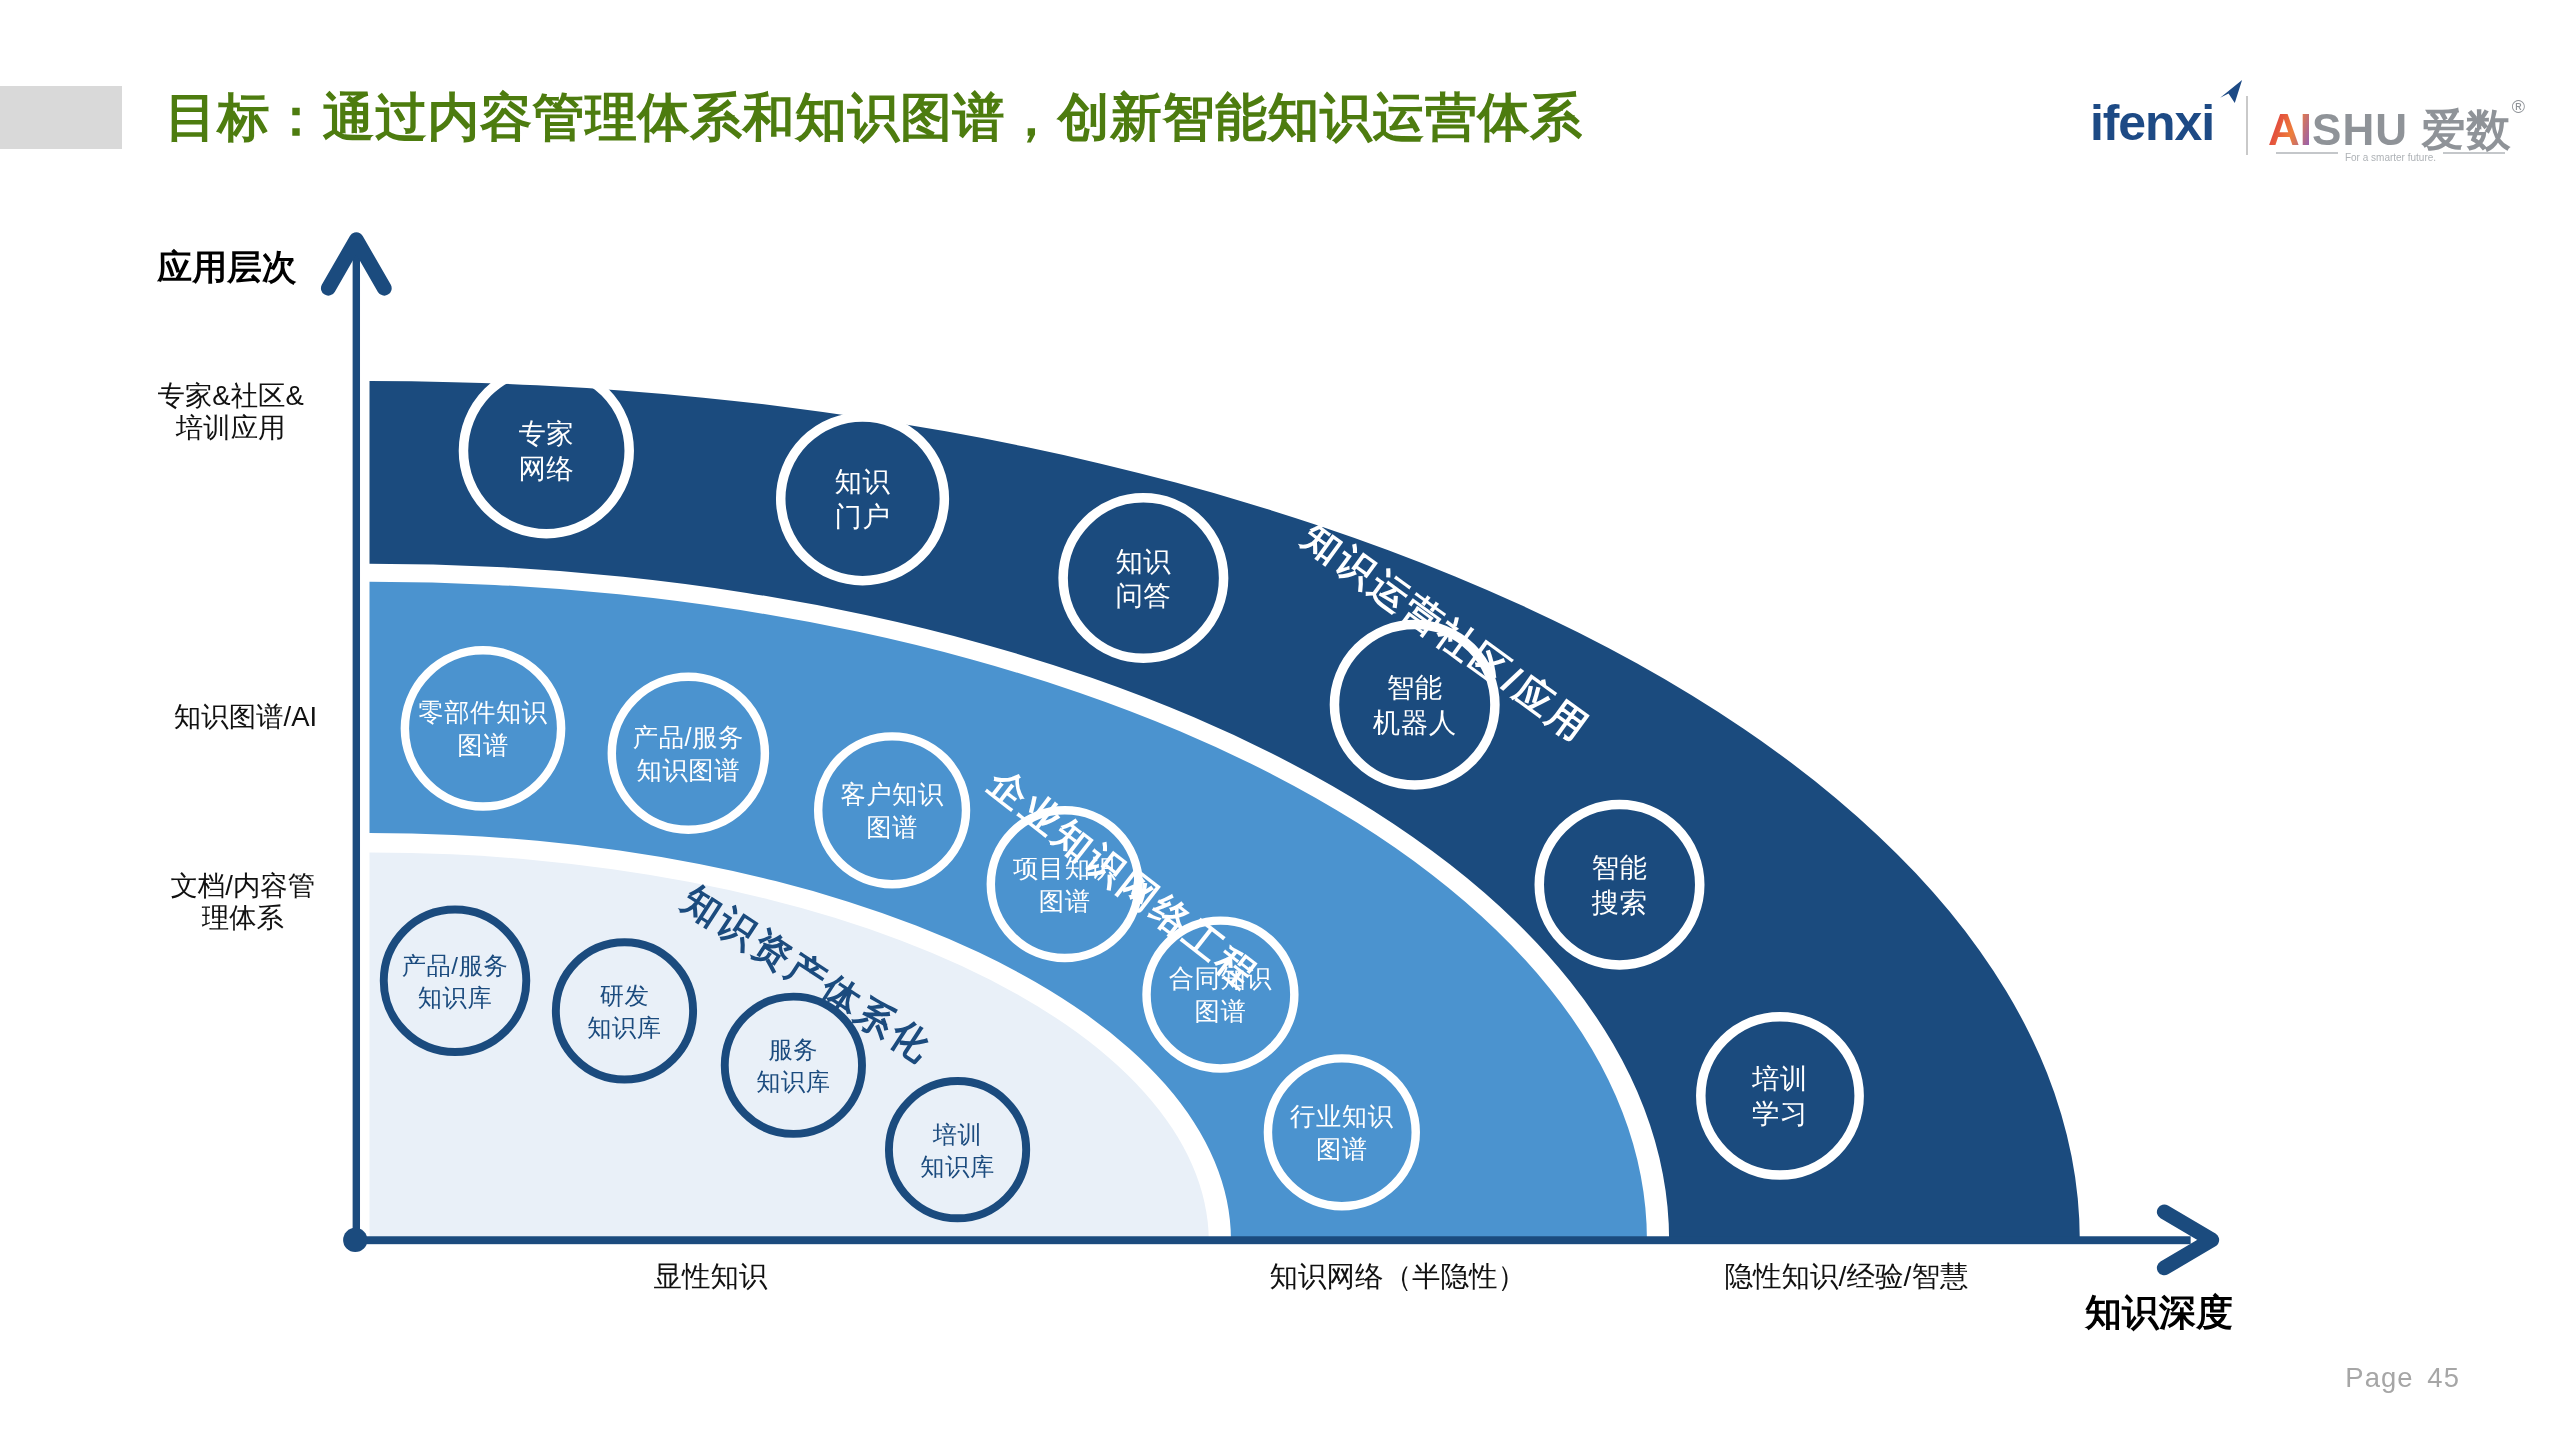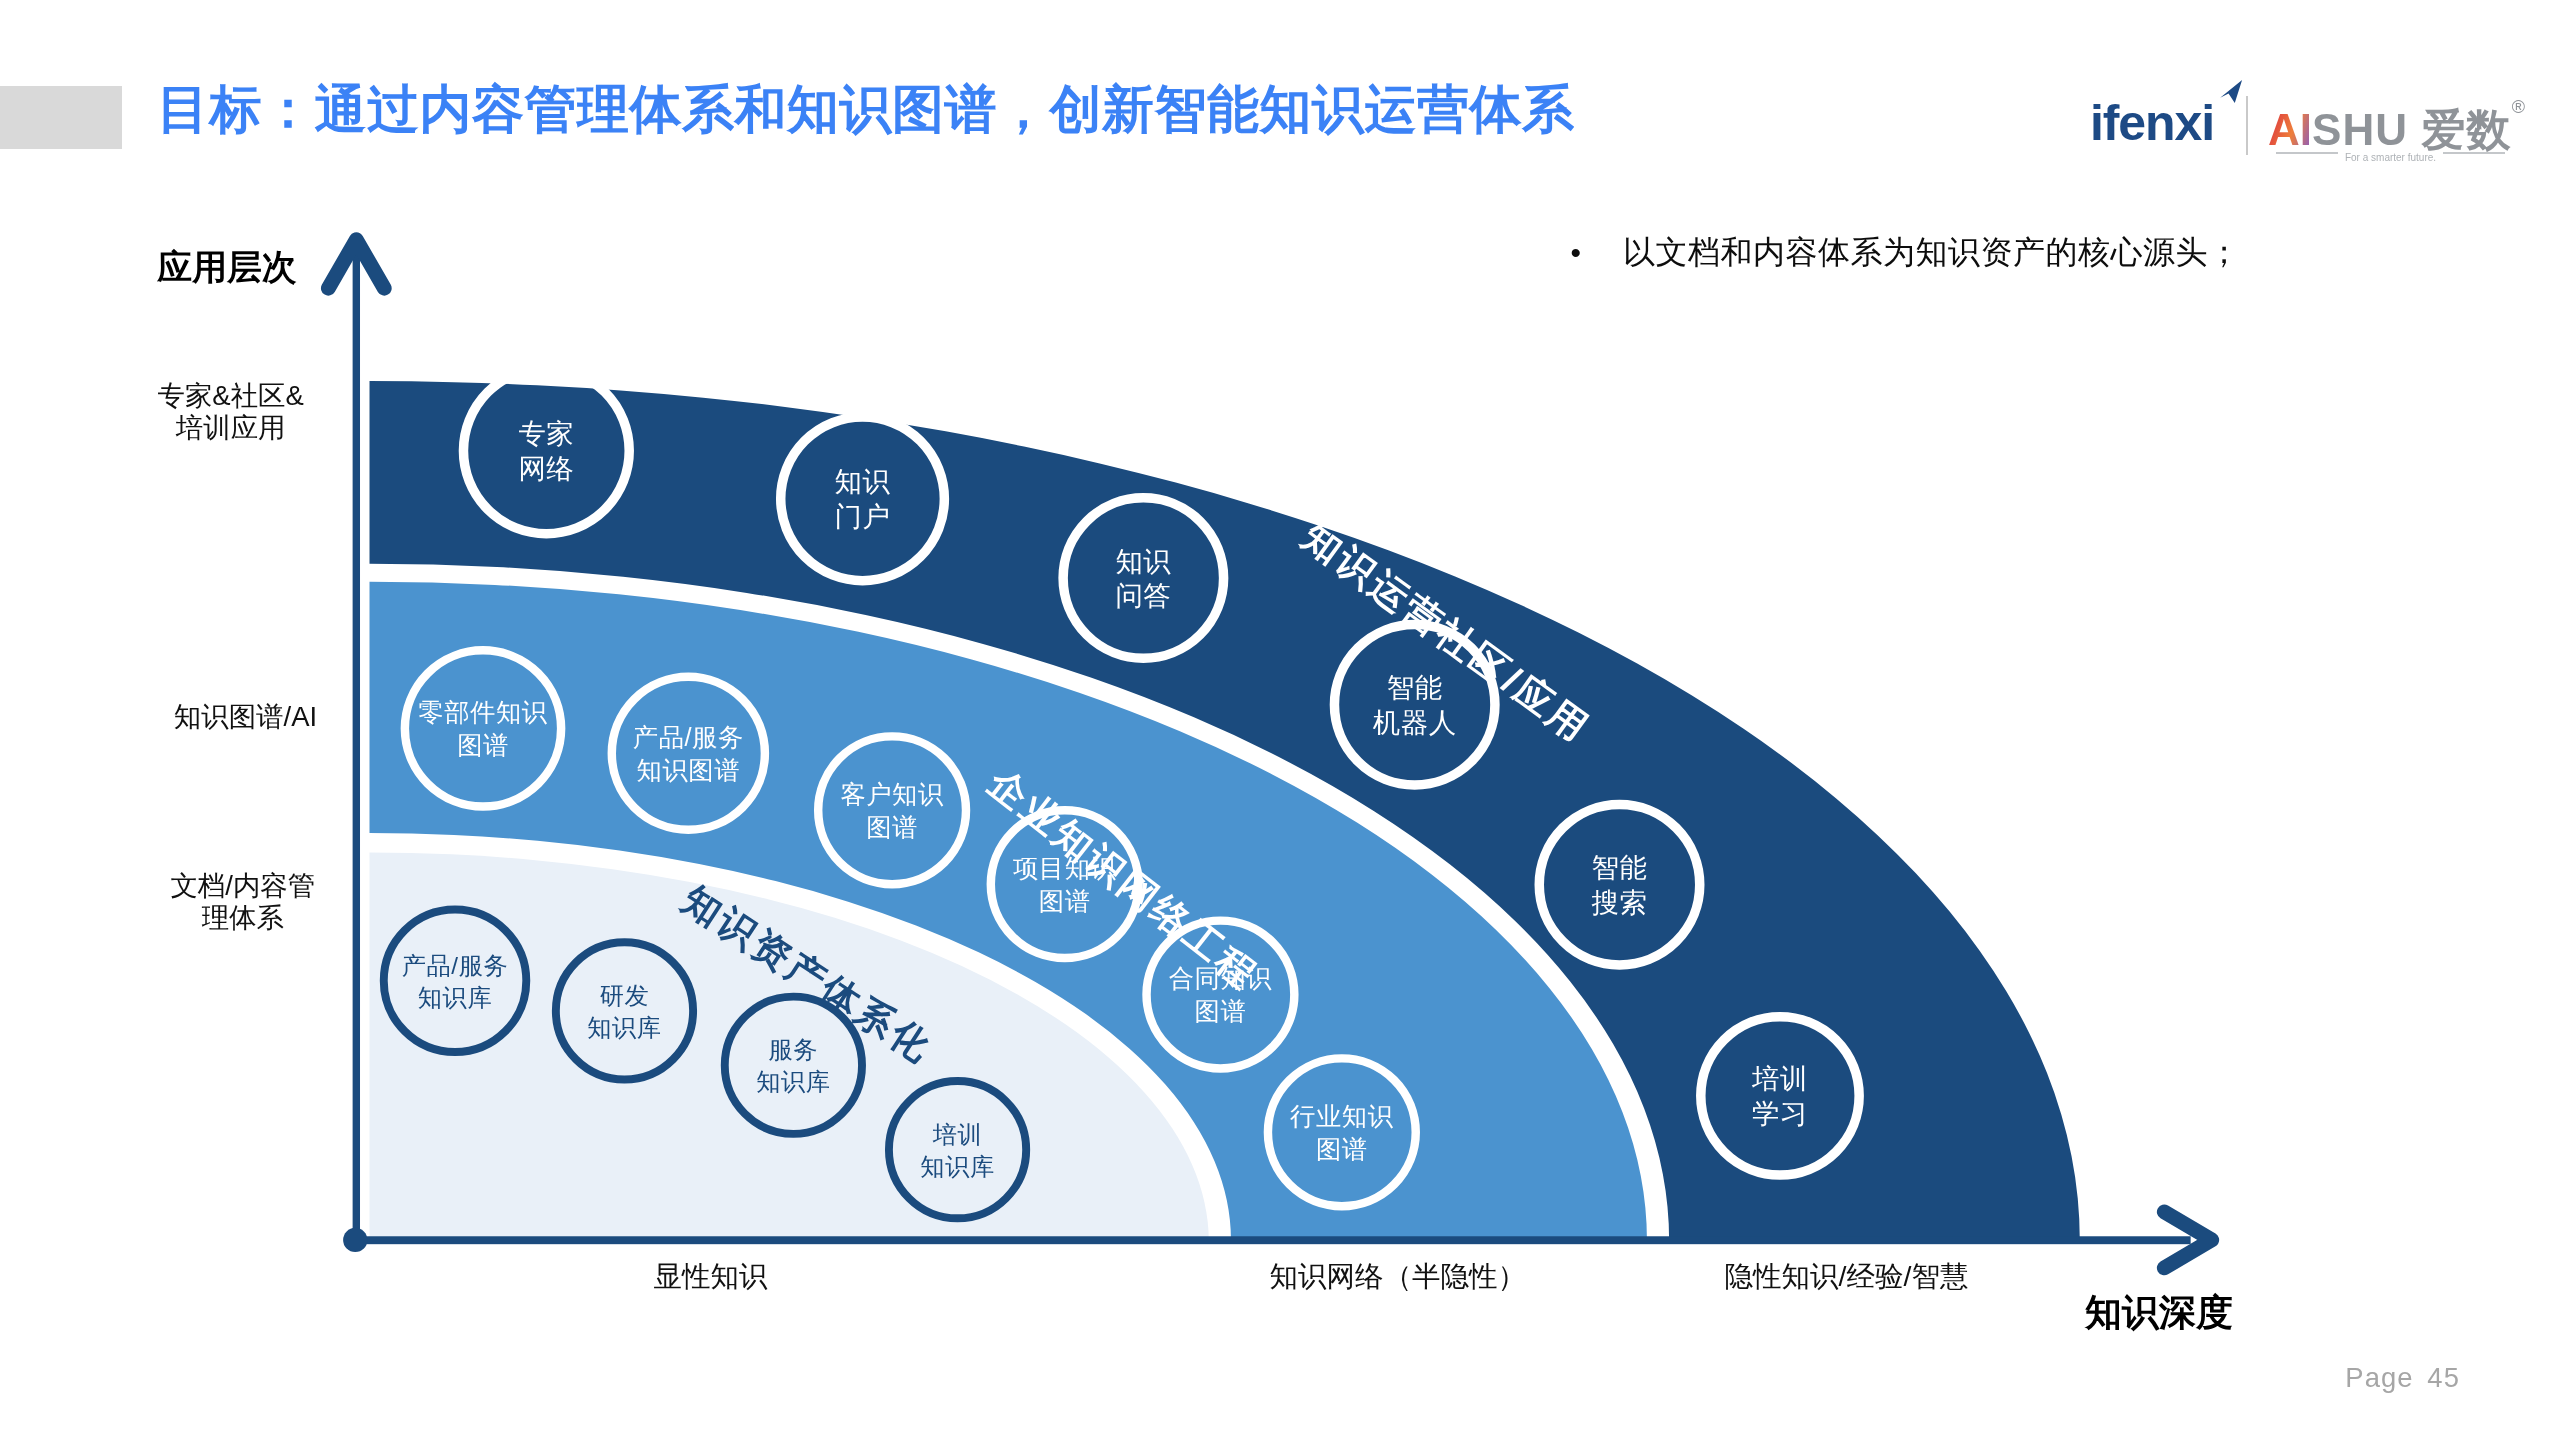--- a/index.html
+++ b/index.html
@@ -2,22 +2,22 @@
 <html style="font-size:8.4px"><head>
 <meta charset="utf-8">
 <style>
   html,body{margin:0;padding:0;background:#ffffff;}
   body{width:2576px;height:1449px;font-family:"Liberation Sans","DejaVu Sans",sans-serif;}
   #slide{position:relative;width:2576px;height:1449px;background:#ffffff;overflow:hidden;}
   #diagram{position:absolute;left:0;top:0;width:2576px;height:1449px;}
 
   #gray-block{position:absolute;left:0;top:86px;width:122px;height:63px;background:#d9d9d9;}
 
-  #title{position:absolute;left:157px;top:80px;margin:0;font-size:52px;line-height:1.15;
-         font-weight:700;color:#3b82f6;letter-spacing:0.5px;white-space:nowrap;}
+  #title{position:absolute;left:157px;top:80px;margin:8px;font-size:52px;line-height:1.15;
+         font-weight:700;color:#4d7c0f;letter-spacing:0.5px;white-space:nowrap;}
 
   
   #logo{position:absolute;left:2090px;top:84px;width:454px;height:84px;}
   #ifenxi{position:absolute;left:0;top:9.5px;font-size:50px;font-weight:800;color:#1d4a85;letter-spacing:-1.1px;}
   #ifenxi-arrow{position:absolute;left:129px;top:-4.2px;width:27.4px;height:24px;}
   #logo-divider{position:absolute;left:156px;top:11.6px;width:2.1px;height:59px;background:#c9c9c9;}
   #aishu{position:absolute;left:178px;top:12.7px;font-size:44px;font-weight:700;white-space:nowrap;text-align:right;}
   #aishu .ai{background:linear-gradient(110deg,#e0463e 20%,#ef7f3a 55%,#8a5bbf 95%);
              -webkit-background-clip:text;background-clip:text;color:transparent;font-weight:800;}
   #aishu .shu{color:#8f9398;font-weight:600;letter-spacing:1.1px;}
@@ -152,21 +152,20 @@
       <span class="ai">AI</span><span class="shu">SHU 爱数</span><span class="reg">®</span>
     </div>
     <div id="tagline">
       <span class="rule"></span>
       <span>For a smarter future.</span>
       <span class="rule"></span>
     </div>
   </div>
 
   <ul id="bullets">
-    <li>以文档和内容体系为知识资产的核心源头；</li>
   </ul>
 
   <div id="page">
     <span>Page</span><span class="num">45</span>
   </div>
 
 </div>
 
 
 </body></html>

